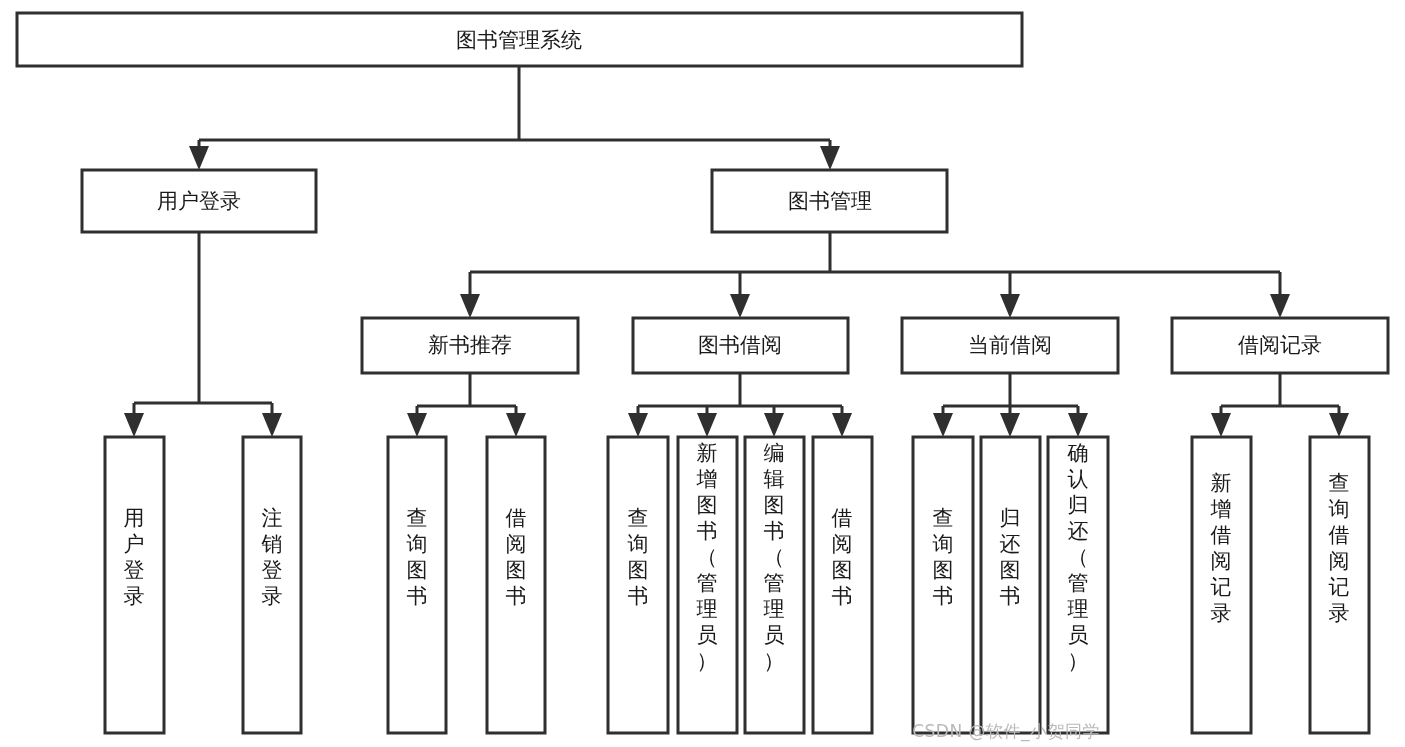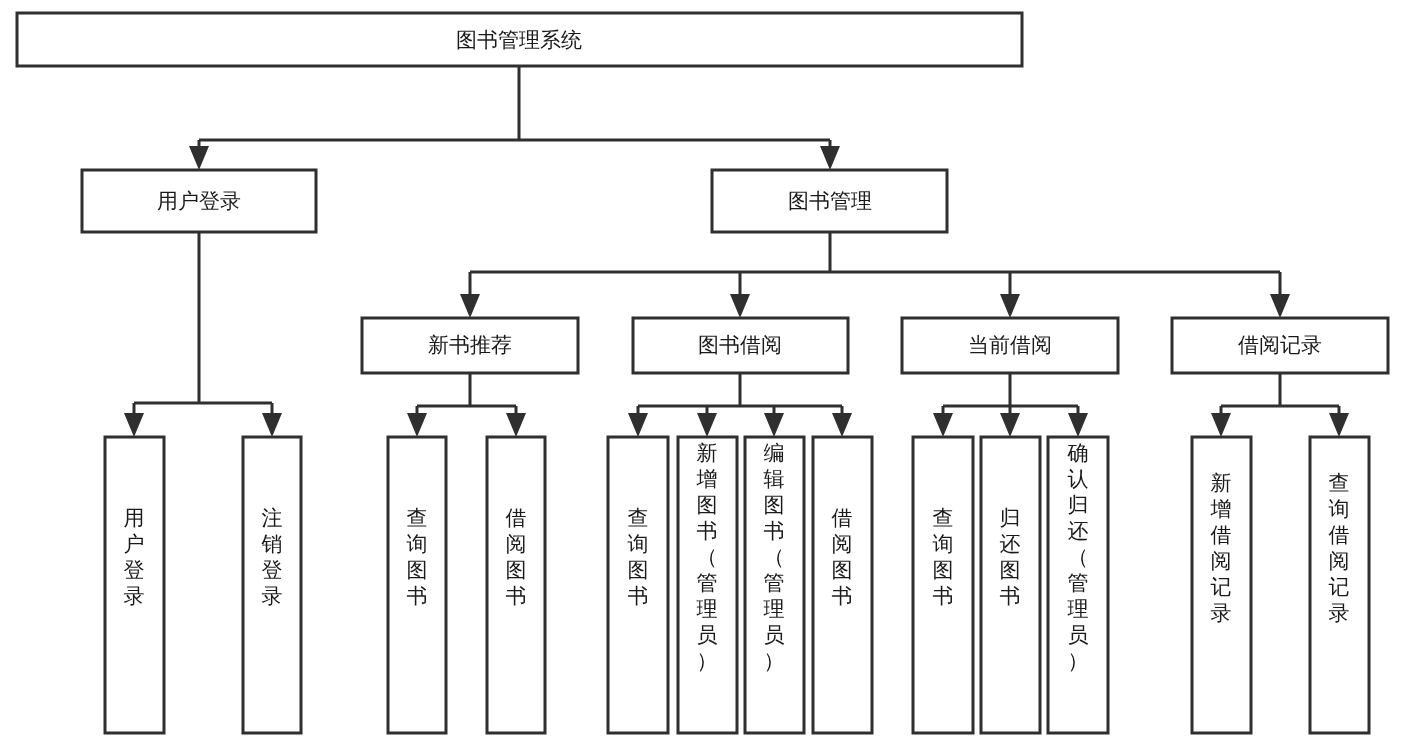--- a/index.html
+++ b/index.html
@@ -219,14 +219,15 @@
       <text class="node-label-v vtext" x="1221" y="490"><tspan x="1221" y="490">新</tspan><tspan x="1221" y="516">增</tspan><tspan x="1221" y="542">借</tspan><tspan x="1221" y="568">阅</tspan><tspan x="1221" y="594">记</tspan><tspan x="1221" y="620">录</tspan></text>
     </g>
 
     <g>
       <rect class="node-box" x="1310" y="437" width="59" height="296"></rect>
       <text class="node-label-v vtext" x="1339" y="490"><tspan x="1339" y="490">查</tspan><tspan x="1339" y="516">询</tspan><tspan x="1339" y="542">借</tspan><tspan x="1339" y="568">阅</tspan><tspan x="1339" y="594">记</tspan><tspan x="1339" y="620">录</tspan></text>
     </g>
 
   </svg>
 
+  <div class="watermark">CSDN @软件_小贺同学</div>
 
 </div>
 
 </body></html>

